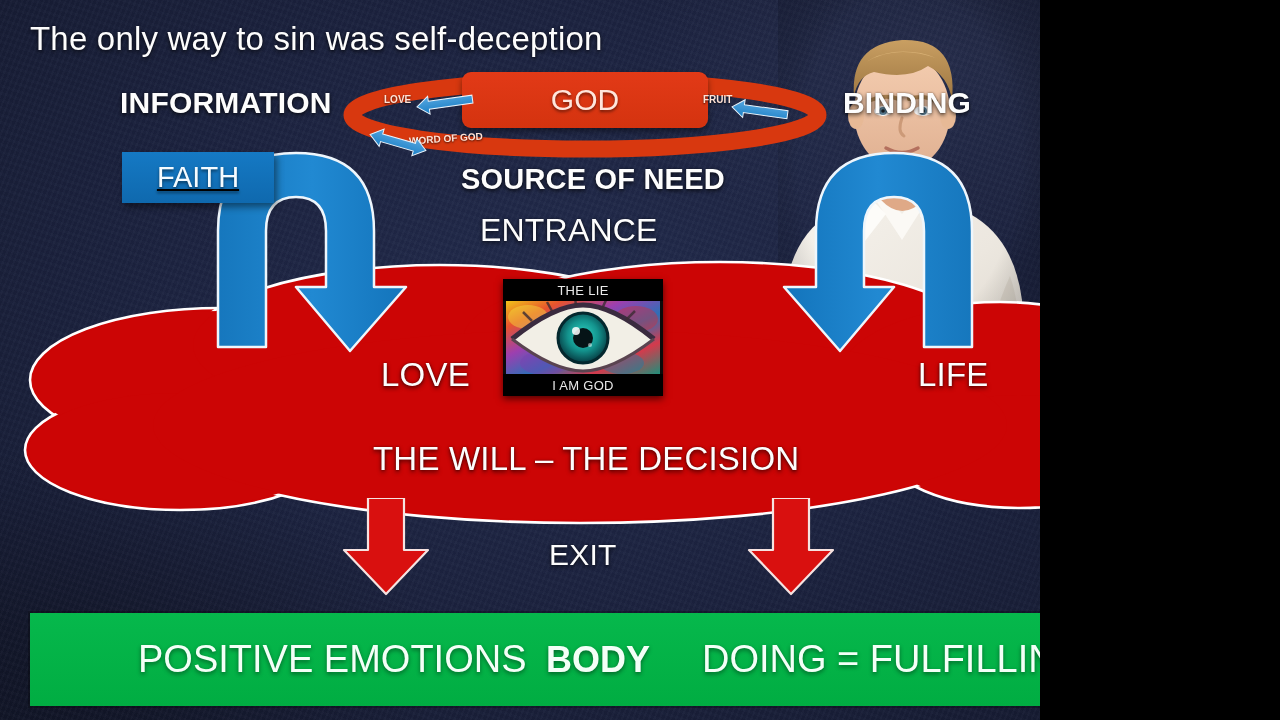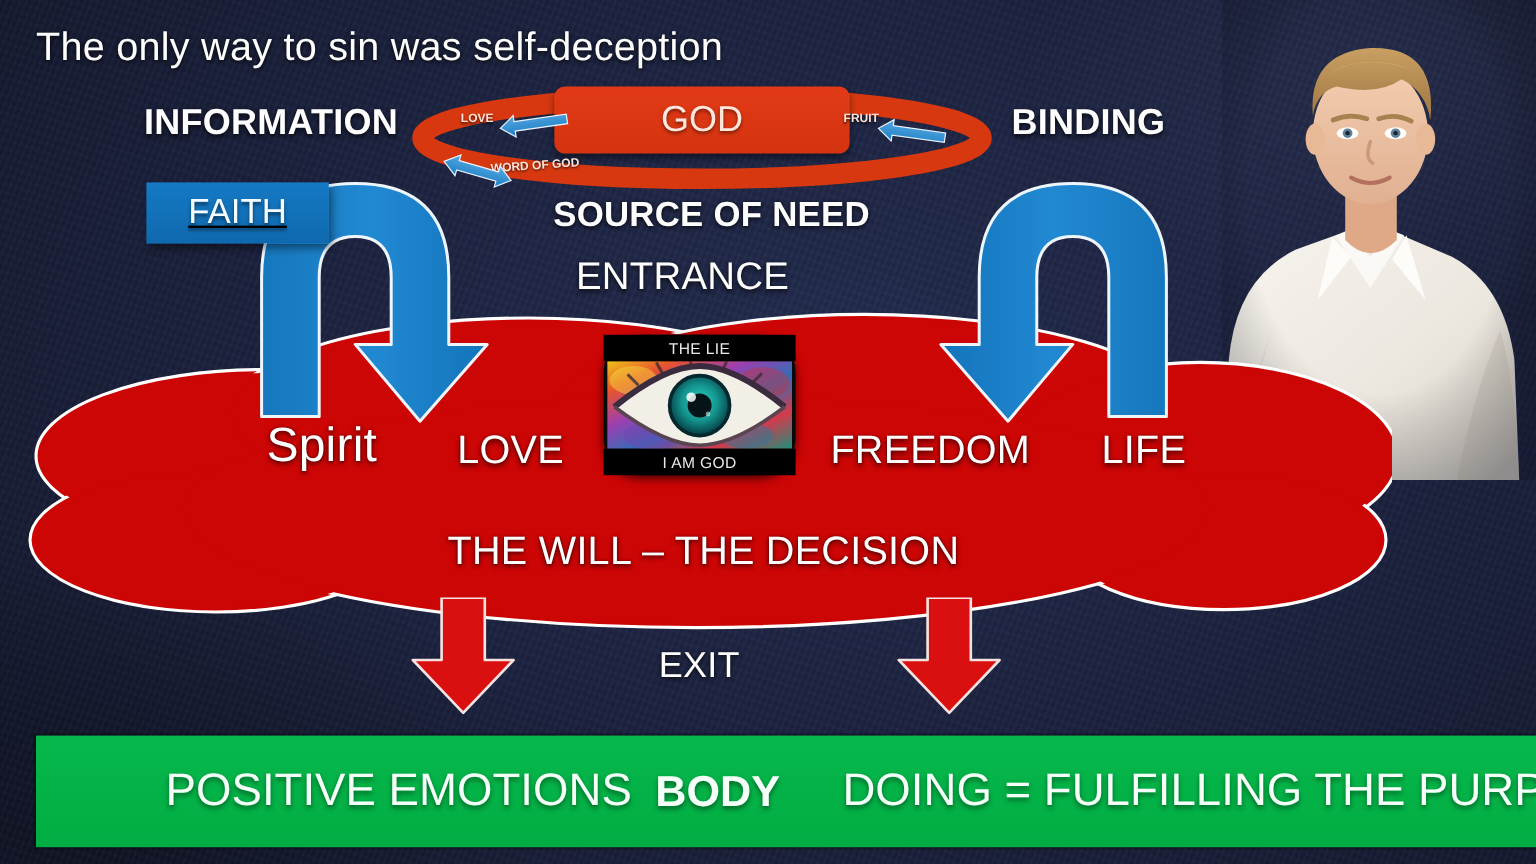--- a/index.html
+++ b/index.html
@@ -1,17 +1,17 @@
 <!DOCTYPE html>
 <html><head>
 <meta charset="utf-8">
 <style>
   html,body{margin:0;padding:0;background:#000;}
   #stage{
-    position:relative;width:1280px;height:720px;overflow:hidden;
+    position:relative;width:1040px;height:720px;overflow:hidden;
     font-family:"Liberation Sans",sans-serif;
     background:
       radial-gradient(ellipse 900px 620px at 55% 42%, #222b4c 0%, #1c2340 45%, #171d36 75%, #12172b 100%);
     text-align: right;
   }
   
   #stage::before{
     content:"";position:absolute;inset:0;pointer-events:none;z-index:0;
     background:
       repeating-linear-gradient(112deg, rgba(255,255,255,.018) 0 2px, rgba(0,0,0,.02) 2px 5px),
@@ -76,21 +76,21 @@
 
   
   #w-spirit{left:222px;top:349px;font-size:40px;font-weight:300;z-index:6;}
   #w-love{left:381px;top:356px;font-size:33px;font-weight:500;z-index:6;}
   #w-freedom{left:692px;top:356px;font-size:33px;font-weight:500;z-index:6;}
   #w-life{left:918px;top:356px;font-size:33px;font-weight:500;z-index:6;}
   #w-will{left:373px;top:440px;font-size:33px;font-weight:300;z-index:6;}
 
   
   #eyecard{left:503px;top:279px;width:160px;height:117px;z-index:9;
-    background:#0a0a0a;box-shadow:0 3px 7px rgba(0,0,0,.6);border-radius:31px;}
+    background:#0a0a0a;box-shadow:0 3px 7px rgba(0,0,0,.6);}
   #eyecard .cap{
     position:absolute;left:0;width:160px;height:22px;background:#000;
     display:flex;align-items:center;justify-content:center;
     color:#e9e9e9;font-size:13px;font-weight:400;letter-spacing:.3px;
   }
   #eyecap-top{top:0;}
   #eyecap-bot{bottom:0;}
   #eyeimg{position:absolute;left:3px;top:22px;width:154px;height:73px;overflow:hidden;}
 
   
@@ -244,23 +244,21 @@
       <ellipse cx="200" cy="140" rx="187" ry="69"></ellipse>
       <ellipse cx="160" cy="210" rx="152" ry="57"></ellipse>
       <ellipse cx="420" cy="105" rx="247" ry="77"></ellipse>
       <ellipse cx="700" cy="100" rx="257" ry="75"></ellipse>
       <ellipse cx="980" cy="140" rx="162" ry="75"></ellipse>
       <ellipse cx="1000" cy="210" rx="132" ry="55"></ellipse>
       <ellipse cx="560" cy="185" rx="427" ry="95"></ellipse>
     </g>
   </svg>
 
-  <div id="w-spirit" class="lyr wtext">Spirit</div>
   <div id="w-love" class="lyr wtext">LOVE</div>
-  <div id="w-freedom" class="lyr wtext">FREEDOM</div>
   <div id="w-life" class="lyr wtext">LIFE</div>
   <div id="w-will" class="lyr wtext">THE WILL – THE DECISION</div>
 
   <div id="eyecard" class="lyr">
     <div id="eyecap-top" class="cap">THE LIE</div>
     <svg id="eyeimg" viewBox="0 0 154 73">
       <defs>
         <linearGradient id="bgPaint" x1="0" y1="0" x2="1" y2="1">
           <stop offset="0%" stop-color="#f0c419"></stop>
           <stop offset="18%" stop-color="#e8542d"></stop>

